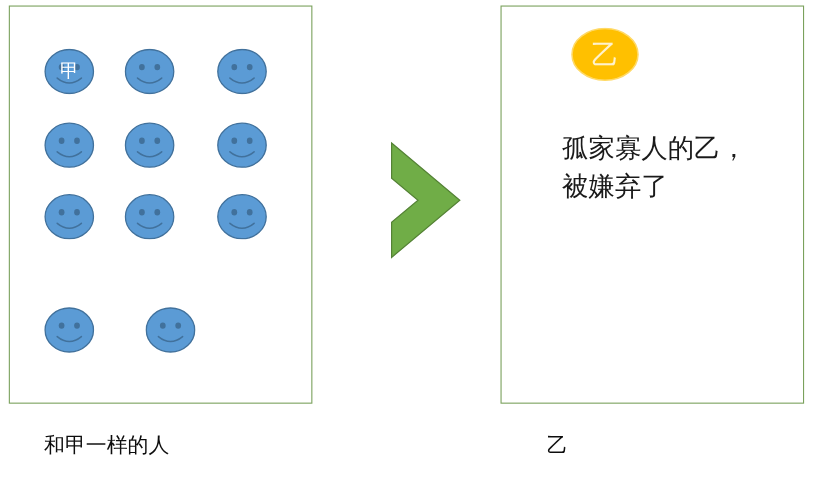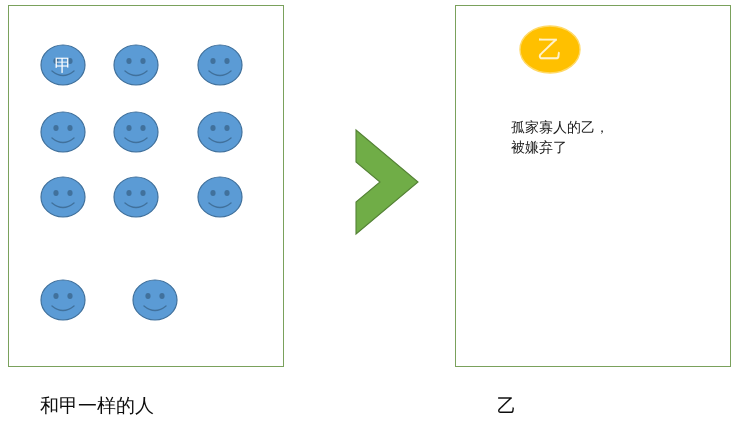--- a/index.html
+++ b/index.html
@@ -83,21 +83,21 @@
     font-family: "DejaVu Sans", "Liberation Sans", sans-serif;
     pointer-events: none;
   }
 
   
   #right-body-text {
     position: absolute;
     left: 511px;
     top: 118px;
     width: 200px;
-    font-size: 14px;
+    font-size: 24px;
     line-height: 1.42;
     color: #1a1a1a;
     font-family: "DejaVu Sans", "Liberation Sans", sans-serif;
     white-space: pre-line;
   }
 
   
   .caption {
     position: absolute;
     font-size: 19px;

